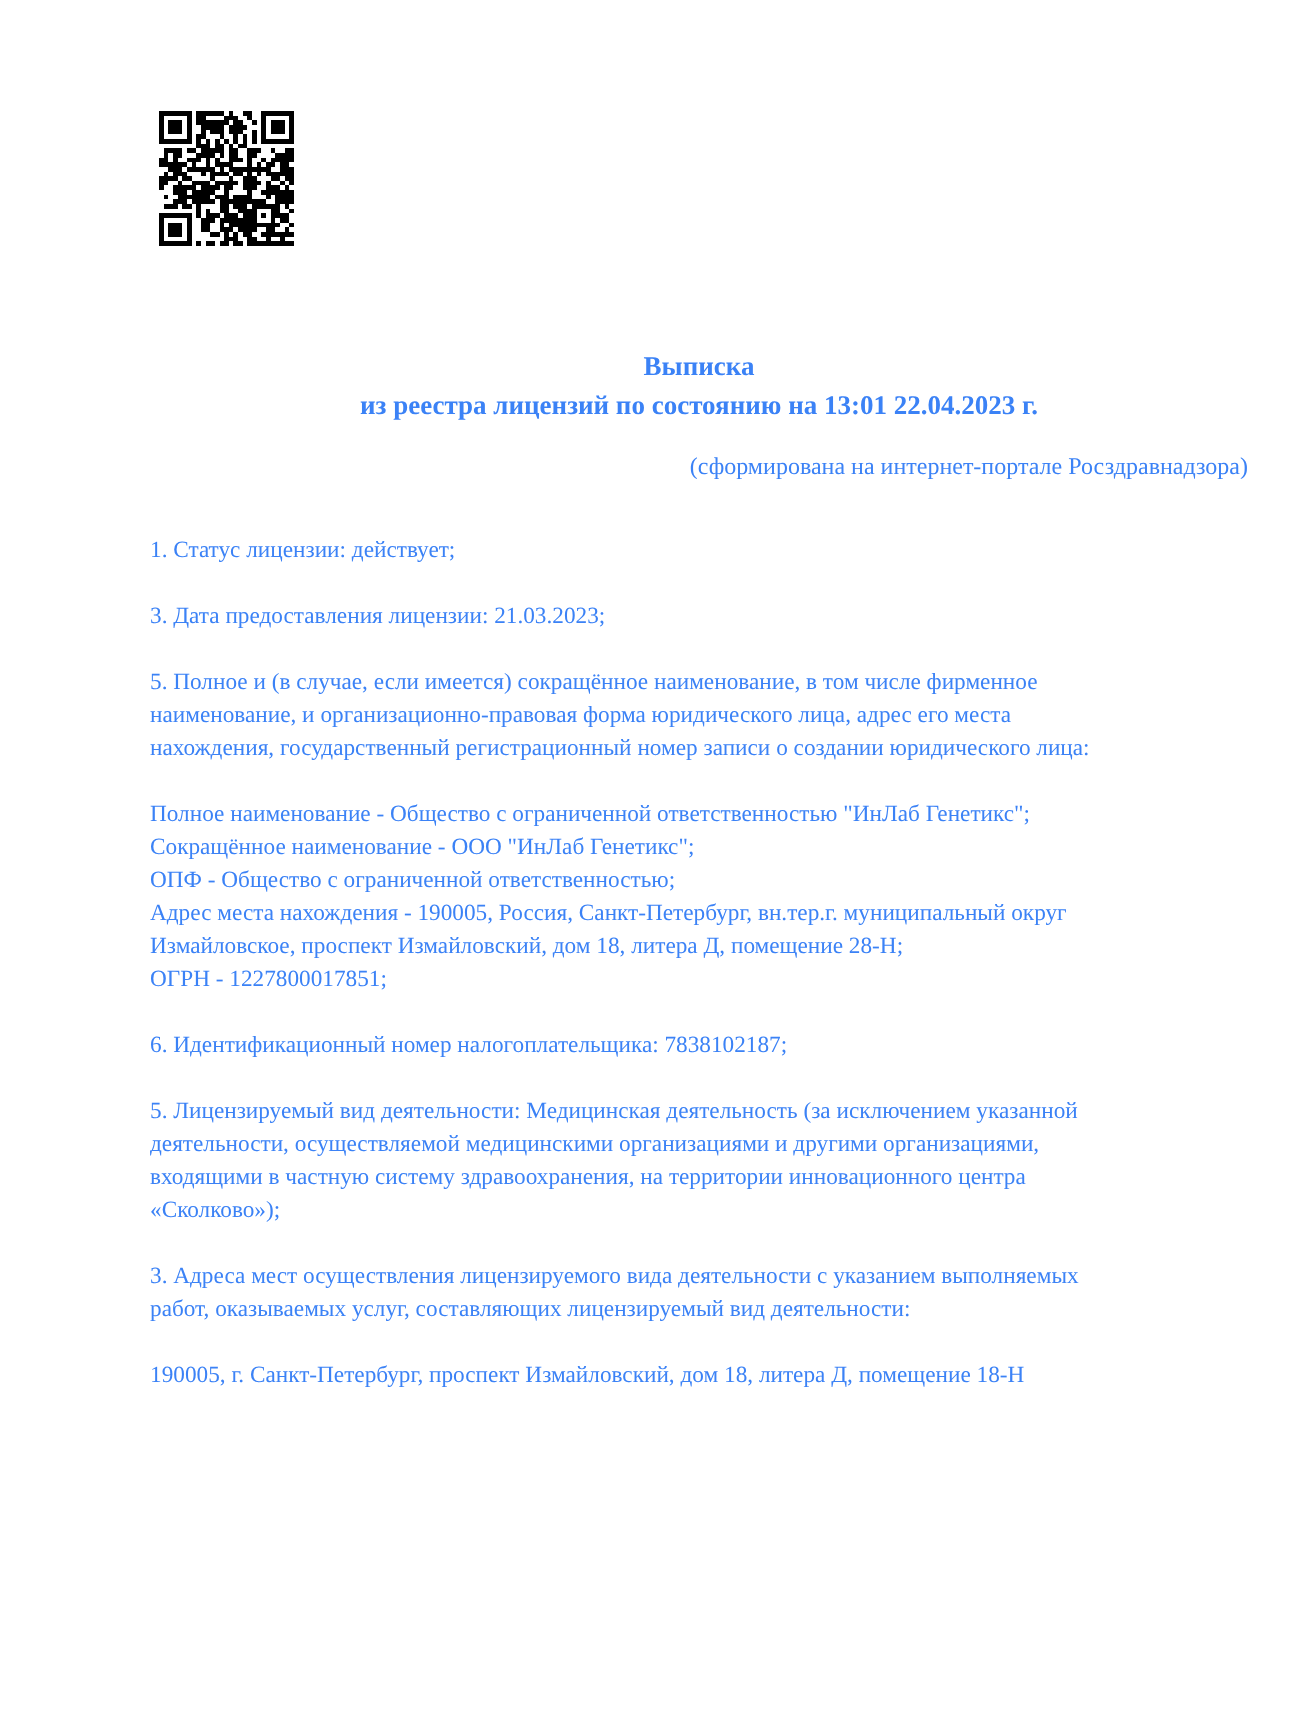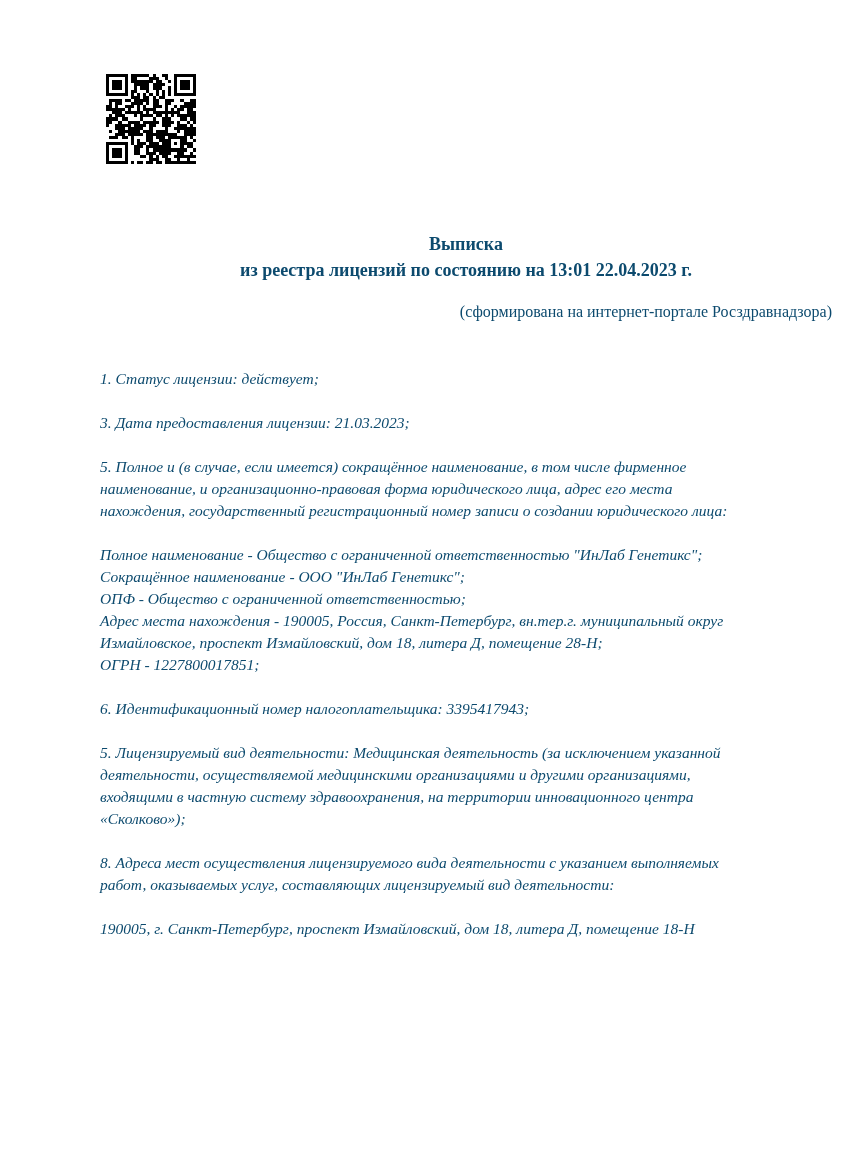--- a/index.html
+++ b/index.html
@@ -5,21 +5,21 @@
   html, body {
     margin: 0;
     padding: 0;
     background: #ffffff;
   }
   .page {
     position: relative;
     width: 868px;
     height: 1156px;
     background: #ffffff;
-    color: #0c4a6e;
+    color: #3b82f6;
     font-family: "Liberation Serif", "DejaVu Serif", serif;
     overflow: hidden;
   }
   .qr {
     position: absolute;
     left: 106px;
     top: 73px;
     width: 90px;
     height: 92px;
   }
@@ -44,23 +44,22 @@
   }
   .doc-body {
     position: absolute;
     left: 100px;
     top: 356px;
     width: 736px;
     font-size: 15.5px;
     line-height: 22px;
   }
   .doc-body p {
-    margin: 12px 0 22px 0;
+    margin: 0 0 22px 0;
     white-space: pre-line;
-    font-style: italic;
   }
 </style>
 </head>
 <body>
 
 <div class="page">
 
   <svg id="qr-svg" class="qr" xmlns="http://www.w3.org/2000/svg" shape-rendering="crispEdges" viewBox="0 0 29 29" width="90" height="90">
       <rect x="0" y="0" width="1" height="1" fill="#000000"></rect>
       <rect x="1" y="0" width="1" height="1" fill="#000000"></rect>
@@ -584,23 +583,23 @@
     <p>3. Дата предоставления лицензии: 21.03.2023;</p>
     <p>5. Полное и (в случае, если имеется) сокращённое наименование, в том числе фирменное
 наименование, и организационно-правовая форма юридического лица, адрес его места
 нахождения, государственный регистрационный номер записи о создании юридического лица:</p>
     <p>Полное наименование - Общество с ограниченной ответственностью "ИнЛаб Генетикс";
 Сокращённое наименование - ООО "ИнЛаб Генетикс";
 ОПФ - Общество с ограниченной ответственностью;
 Адрес места нахождения - 190005, Россия, Санкт-Петербург, вн.тер.г. муниципальный округ
 Измайловское, проспект Измайловский, дом 18, литера Д, помещение 28-Н;
 ОГРН - 1227800017851;</p>
-    <p>6. Идентификационный номер налогоплательщика: 3395417943;</p>
+    <p>6. Идентификационный номер налогоплательщика: 7838102187;</p>
     <p>5. Лицензируемый вид деятельности: Медицинская деятельность (за исключением указанной
 деятельности, осуществляемой медицинскими организациями и другими организациями,
 входящими в частную систему здравоохранения, на территории инновационного центра
 «Сколково»);</p>
-    <p>8. Адреса мест осуществления лицензируемого вида деятельности с указанием выполняемых
+    <p>3. Адреса мест осуществления лицензируемого вида деятельности с указанием выполняемых
 работ, оказываемых услуг, составляющих лицензируемый вид деятельности:</p>
     <p>190005, г. Санкт-Петербург, проспект Измайловский, дом 18, литера Д, помещение 18-Н</p>
   </div>
 
 </div>
 
 </body></html>

